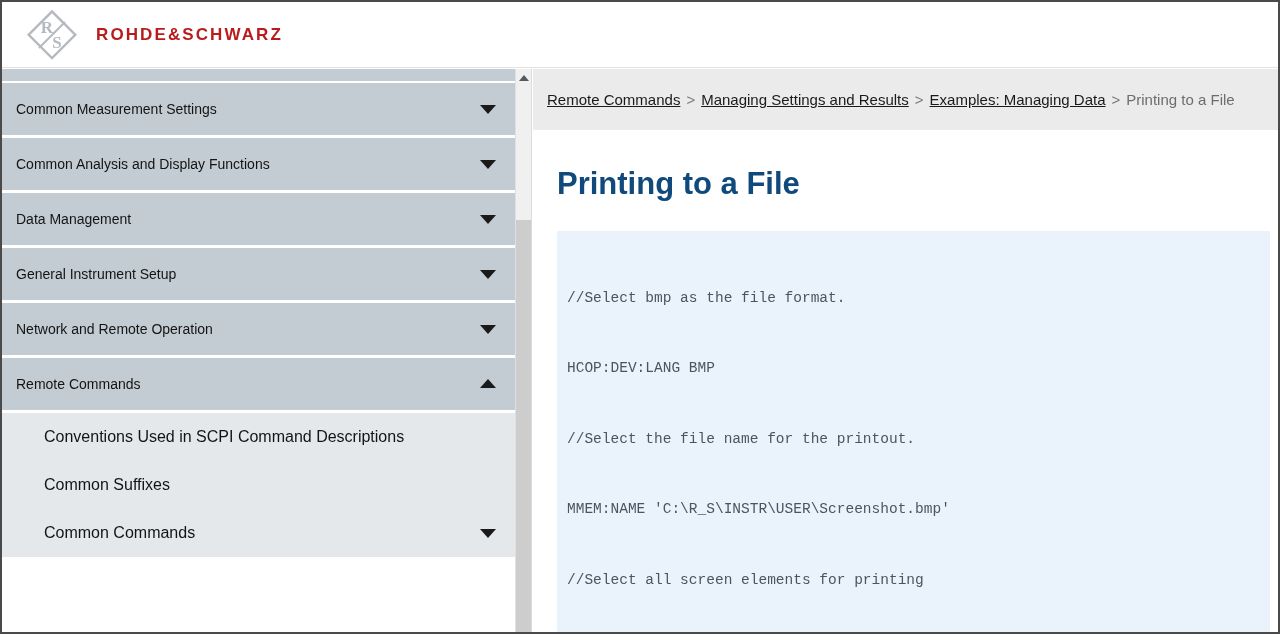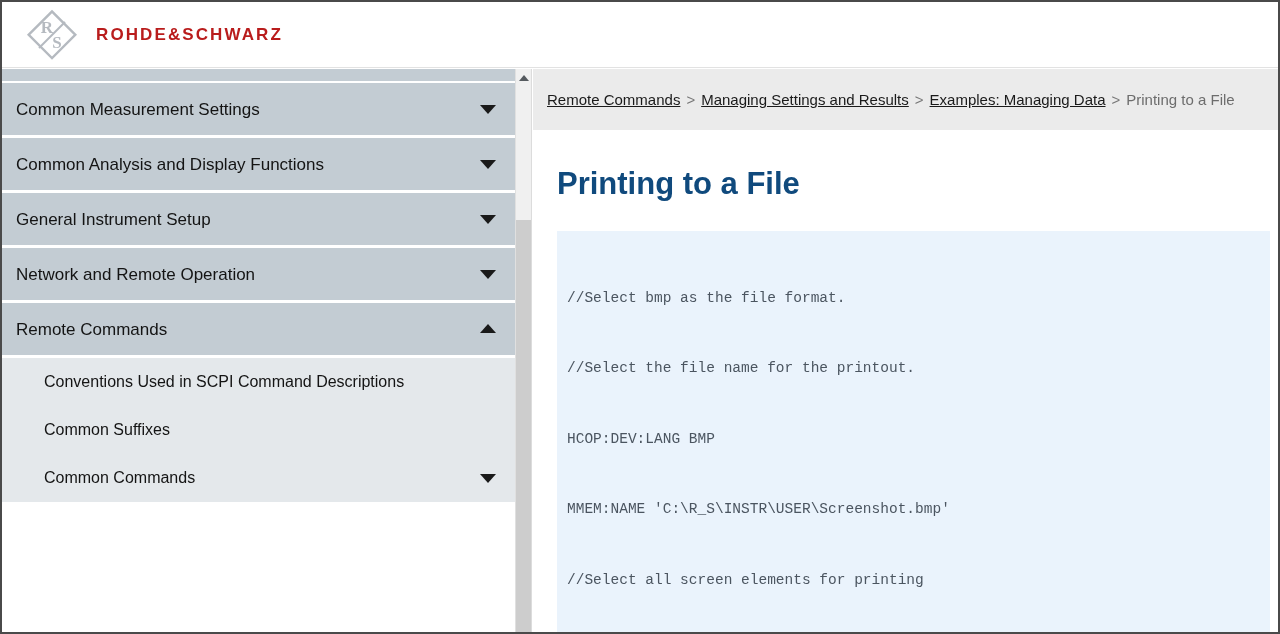--- a/index.html
+++ b/index.html
@@ -73,21 +73,21 @@
     background: #c3ccd3;
     border-bottom: 3px solid #ffffff;
     display: flex;
     align-items: center;
     box-sizing: border-box;
     padding-left: 14px;
     padding-right: 40px;
     cursor: pointer;
   }
   .nav-item .label {
-    font-size: 17px;
+    font-size: 14px;
     color: #141414;
     line-height: 1;
   }
   .nav-item.sub {
     background: #e4e8eb;
     height: 48px;
     padding-left: 34px;
     border-bottom: 0;
   }
   .nav-item.sub .label { font-size: 16px; }
@@ -222,20 +222,24 @@
       <span class="label">Common Measurement Settings</span>
       <span class="caret down"></span>
     </div>
 
     <div class="nav-item">
       <span class="label">Common Analysis and Display Functions</span>
       <span class="caret down"></span>
     </div>
 
 
+    <div class="nav-item">
+      <span class="label">Data Management</span>
+      <span class="caret down"></span>
+    </div>
 
     <div class="nav-item">
       <span class="label">General Instrument Setup</span>
       <span class="caret down"></span>
     </div>
 
     <div class="nav-item">
       <span class="label">Network and Remote Operation</span>
       <span class="caret down"></span>
     </div>
@@ -275,22 +279,22 @@
       <span class="crumb-sep">&gt;</span>
       <span class="crumb-link">Examples: Managing Data</span>
       <span class="crumb-sep">&gt;</span>
       <span class="crumb-current">Printing to a File</span>
     </div>
 
     <h1 class="page-title">Printing to a File</h1>
 
     <div class="code-block">
       <span class="code-line">//Select bmp as the file format.</span>
+      <span class="code-line">HCOP:DEV:LANG BMP</span>
       <span class="code-line">//Select the file name for the printout.</span>
-      <span class="code-line">HCOP:DEV:LANG BMP</span>
       <span class="code-line">MMEM:NAME 'C:\R_S\INSTR\USER\Screenshot.bmp'</span>
       <span class="code-line">//Select all screen elements for printing</span>
       
       
       
       
       
       
       
     </div>

